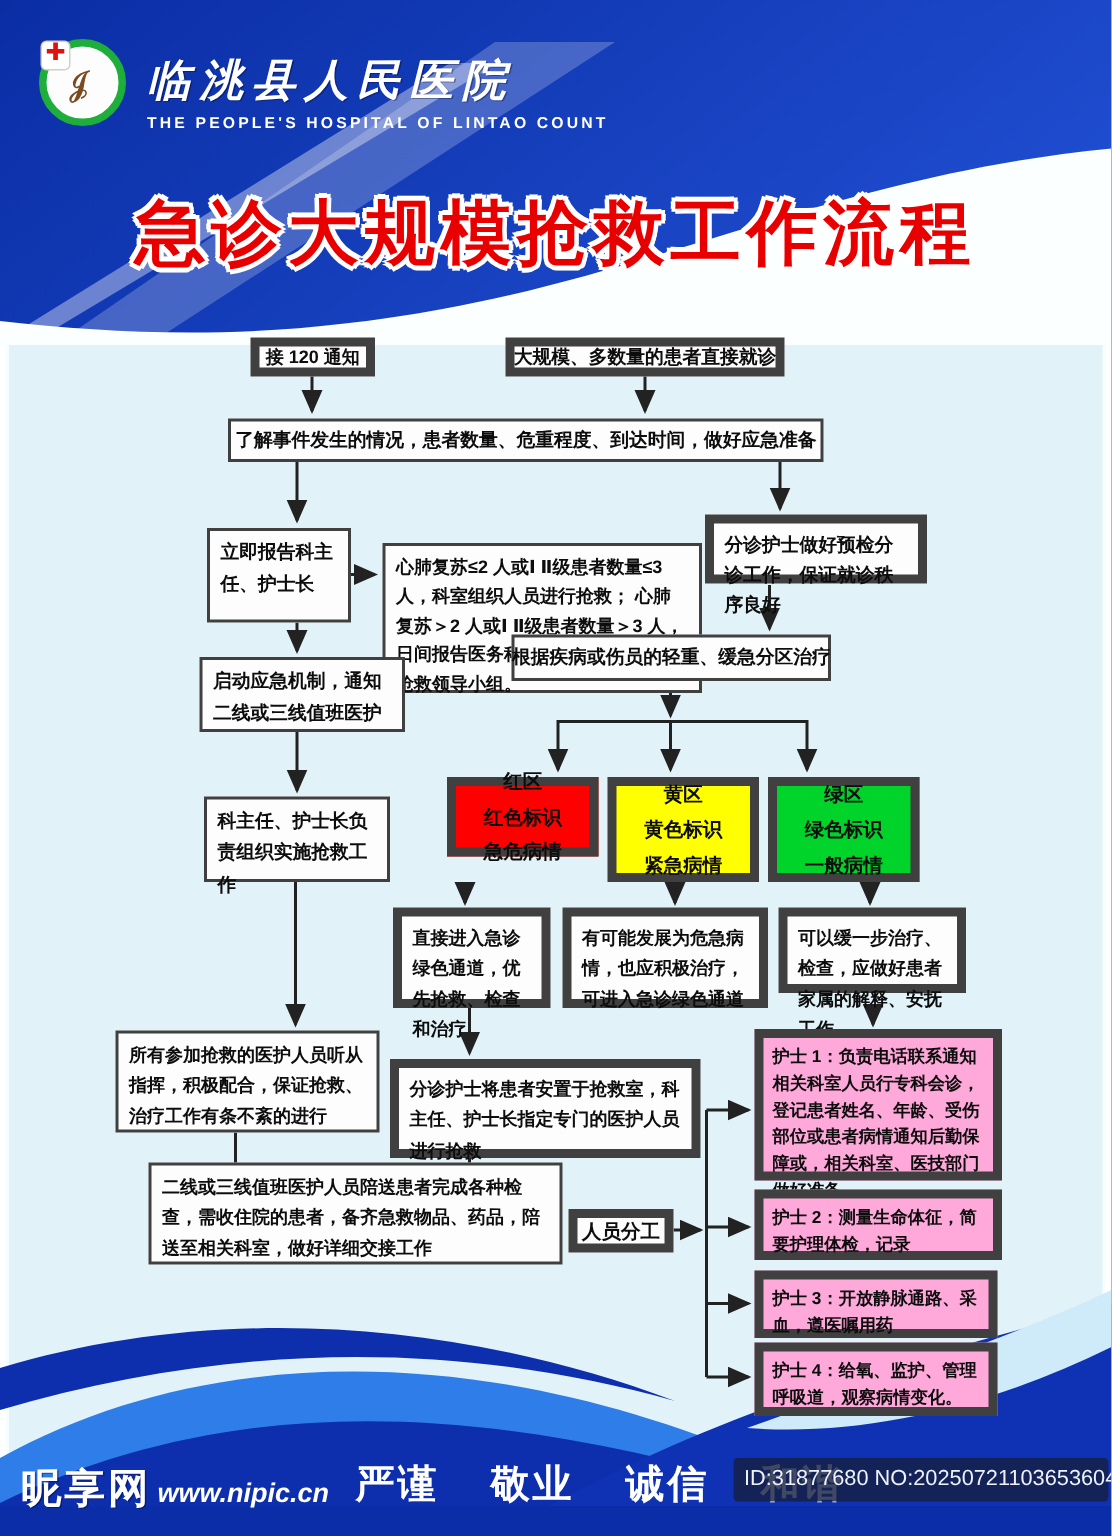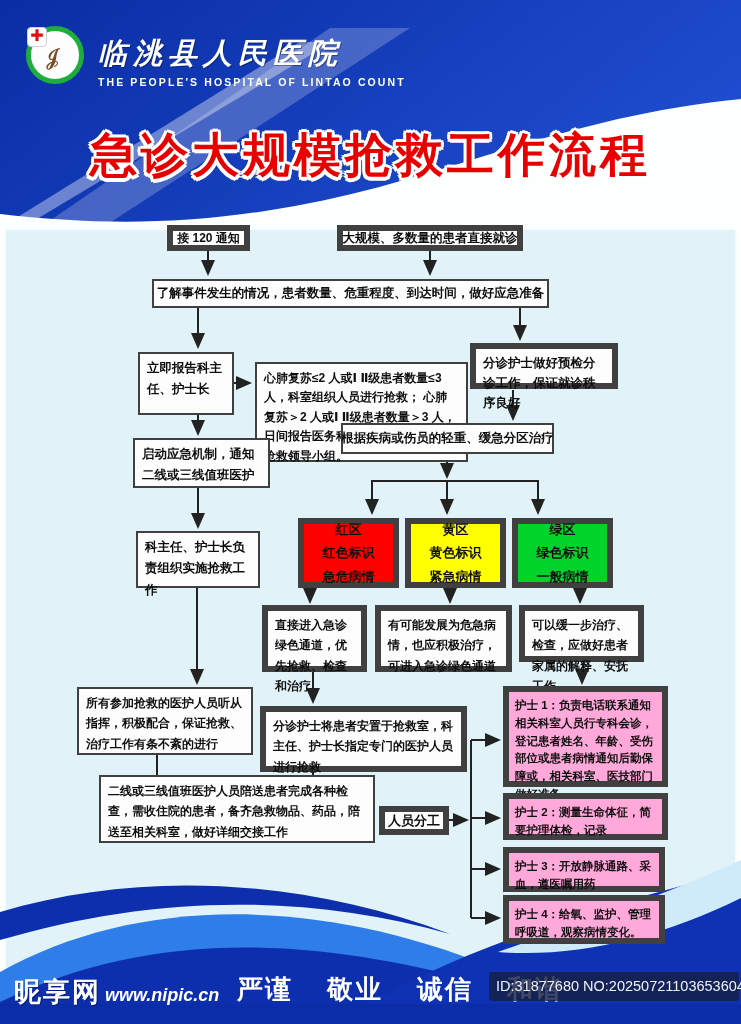--- a/index.html
+++ b/index.html
@@ -146,21 +146,21 @@
   <div class="box center onerow" style="left:167px;top:225px;width:83px;height:26px;">接 120 通知</div>
   <div class="box center onerow" style="left:337px;top:225px;width:186px;height:26px;font-size:12.5px;">大规模、多数量的患者直接就诊</div>
   <div class="box center onerow" style="left:152px;top:279px;width:397px;height:29px;font-size:12.5px;border-width:2.5px;">了解事件发生的情况，患者数量、危重程度、到达时间，做好应急准备</div>
   <div class="box" style="left:138px;top:352px;width:96px;height:63px;font-size:12.5px;line-height:1.7;border-width:2.5px;">立即报告科主任、护士长</div>
   <div class="box cpr" style="left:255px;top:318px;width:213px;height:100px;border-width:2.5px;">心肺复苏≤2 人或Ⅰ Ⅱ级患者数量≤3人，科室组织人员进行抢救； 心肺复苏＞2 人或Ⅰ Ⅱ级患者数量＞3 人，日间报告医务科，晚间报告总值班，抢救领导小组。</div>
   <div class="box" style="left:470px;top:343px;width:148px;height:46px;font-size:12.5px;line-height:1.6;">分诊护士做好预检分诊工作，保证就诊秩序良好</div>
   <div class="box center onerow" style="left:341px;top:423px;width:213px;height:31px;font-size:12.5px;border-width:2.5px;">根据疾病或伤员的轻重、缓急分区治疗</div>
   <div class="box" style="left:133px;top:438px;width:137px;height:50px;font-size:12.5px;line-height:1.65;border-width:2.5px;">启动应急机制，通知二线或三线值班医护</div>
   <div class="box" style="left:136px;top:531px;width:124px;height:57px;font-size:12.5px;line-height:1.7;border-width:2.5px;">科主任、护士长负责组织实施抢救工作</div>
 
-  <div class="box zonebox" style="left: 298px; top: 518px; width: 101px; height: 70px; background: rgb(255, 0, 0);">红区
+  <div class="box zonebox" style="left: 298px; top: 518px; width: 101px; height: 53px; background: rgb(255, 0, 0);">红区
 红色标识
 急危病情</div>
   <div class="box zonebox" style="left: 405px; top: 518px; width: 101px; height: 70px; background: rgb(255, 255, 0);">黄区
 黄色标识
 紧急病情</div>
   <div class="box zonebox" style="left: 512px; top: 518px; width: 101px; height: 70px; background: rgb(0, 212, 42);">绿区
 绿色标识
 一般病情</div>
 
   <div class="box" style="left:262px;top:605px;width:105px;height:67px;line-height:1.7;">直接进入急诊绿色通道，优先抢救、检查和治疗</div>

